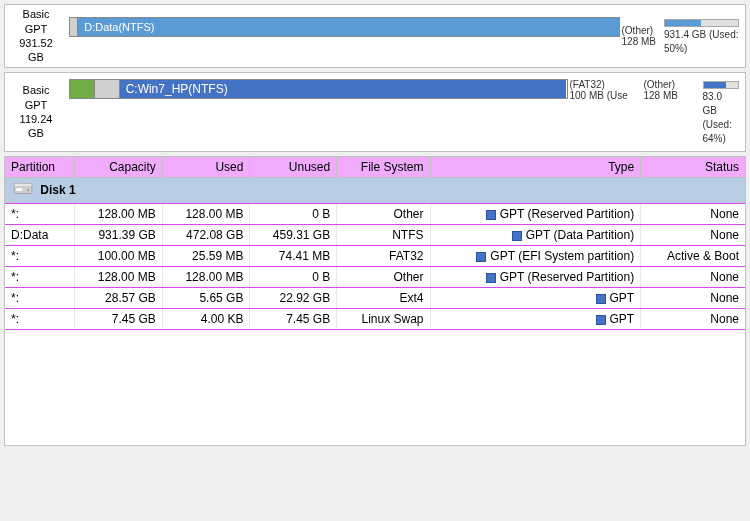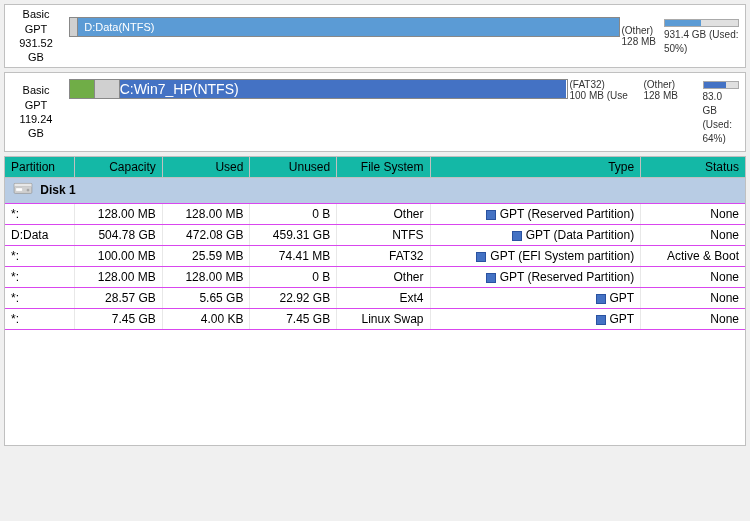--- a/index.html
+++ b/index.html
@@ -93,21 +93,21 @@
       overflow: auto;
       height: 290px;
     }
 
     table {
       width: 100%;
       border-collapse: collapse;
     }
 
     thead tr th {
-      background: #14b8a6;
+      background: #f0abfc;
       border-bottom: 1px solid #c0c0c0;
       border-right: 1px solid #c0c0c0;
       padding: 3px 6px;
       text-align: right;
       font-weight: normal;
       font-size: 12px;
       color: #000;
     }
     thead tr th:first-child { text-align: left; }
     thead tr th:last-child { border-right: none; }
@@ -194,21 +194,21 @@
     </svg>
     <div class="disk-label">
       <div>Basic GPT</div>
       <div>119.24 GB</div>
     </div>
   </div>
   <div class="disk-partitions">
     <div class="partition-bar">
       <div class="part-seg seg-fat32" style="width:5%;font-size:9px;"></div>
       <div class="part-seg seg-other" style="width:5%;font-size:9px;"></div>
-      <div class="part-seg seg-winc" style="width:90%;font-size:14px;color:#fff;justify-content:flex-start;">
+      <div class="part-seg seg-winc" style="width:90%;font-size:12px;color:#fff;padding-left:6px;justify-content:flex-start;">
         <span>C:Win7_HP(NTFS)</span>
       </div>
     </div>
     <div style="display:flex;gap:4px;align-items:flex-start;justify-content:space-between;">
       <span style="font-size:10px;color:#333;width:70px">(FAT32)<br>100 MB (Use</span>
       <span style="font-size:10px;color:#333;width:55px">(Other)<br>128 MB</span>
       <div style="flex:1">
         <div class="used-bar-container">
           <div class="used-bar-fill" style="width:64%;background:#4472c4"></div>
         </div>
@@ -249,21 +249,21 @@
     <td>*:</td>
     <td>128.00 MB</td>
     <td>128.00 MB</td>
     <td>0 B</td>
     <td>Other</td>
     <td><span class="type-icon"></span>GPT (Reserved Partition)</td>
     <td>None</td>
   </tr>
         <tr>
     <td>D:Data</td>
-    <td>504.78 GB</td>
+    <td>931.39 GB</td>
     <td>472.08 GB</td>
     <td>459.31 GB</td>
     <td>NTFS</td>
     <td><span class="type-icon"></span>GPT (Data Partition)</td>
     <td>None</td>
   </tr>
         <tr>
     <td>*:</td>
     <td>100.00 MB</td>
     <td>25.59 MB</td>

